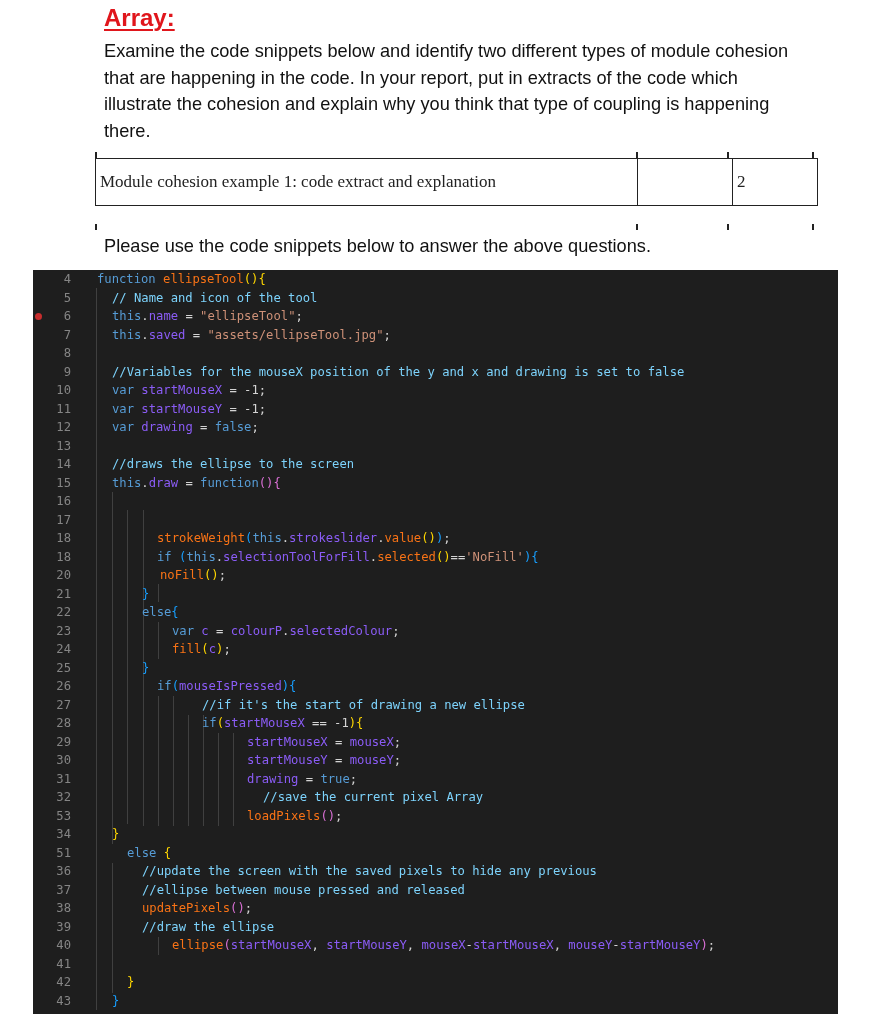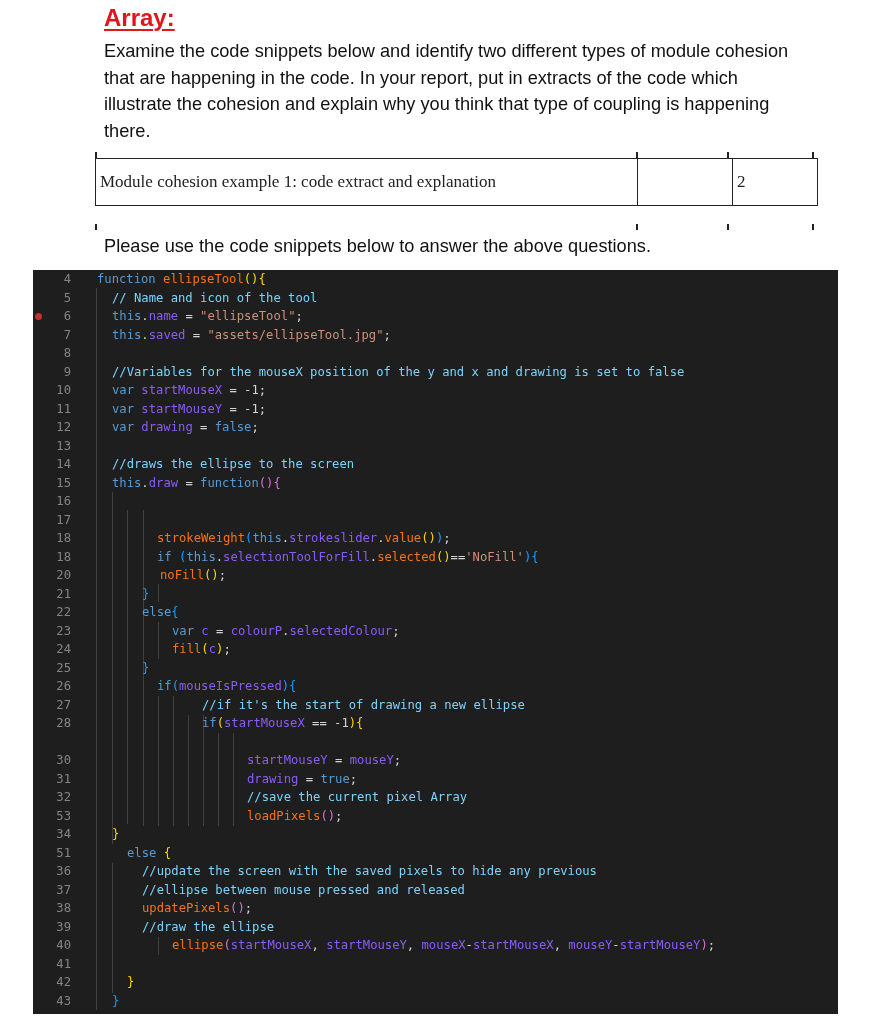--- a/index.html
+++ b/index.html
@@ -119,23 +119,24 @@
   <div class="line" style="top:277.5px"><span class="ln">18</span><span class="code" style="left:124px"><span class="kw">if</span> <span class="br3">(</span><span class="kw">this</span>.<span class="var">selectionToolForFill</span>.<span class="fn">selected</span><span class="br1">()</span>==<span class="str">'NoFill'</span><span class="br3">){</span></span></div>
   <div class="line" style="top:296px"><span class="ln">20</span><span class="code" style="left:127px"><span class="fn">noFill</span><span class="br1">()</span>;</span></div>
   <div class="line" style="top:314.5px"><span class="ln">21</span><span class="code br3" style="left:109px">}</span></div>
   <div class="line" style="top:333px"><span class="ln">22</span><span class="code" style="left:109px"><span class="kw">else</span><span class="br3">{</span></span></div>
   <div class="line" style="top:351.5px"><span class="ln">23</span><span class="code" style="left:139px"><span class="kw">var</span> <span class="var">c</span> = <span class="var">colourP</span>.<span class="var">selectedColour</span>;</span></div>
   <div class="line" style="top:370px"><span class="ln">24</span><span class="code" style="left:139px"><span class="fn">fill</span><span class="br1">(</span><span class="var">c</span><span class="br1">)</span>;</span></div>
   <div class="line" style="top:388.5px"><span class="ln">25</span><span class="code br3" style="left:109px">}</span></div>
   <div class="line" style="top:407px"><span class="ln">26</span><span class="code" style="left:124px"><span class="kw">if</span><span class="br3">(</span><span class="var">mouseIsPressed</span><span class="br3">){</span></span></div>
   <div class="line" style="top:425.5px"><span class="ln">27</span><span class="code cm" style="left:169px">//if it's the start of drawing a new ellipse</span></div>
   <div class="line" style="top:444px"><span class="ln">28</span><span class="code" style="left:169px"><span class="kw">if</span><span class="br1">(</span><span class="var">startMouseX</span> == -1<span class="br1">){</span></span></div>
+  <div class="line" style="top:462.5px"><span class="ln">29</span><span class="code" style="left:214px"><span class="var">startMouseX</span> = <span class="var">mouseX</span>;</span></div>
   <div class="line" style="top:481px"><span class="ln">30</span><span class="code" style="left:214px"><span class="var">startMouseY</span> = <span class="var">mouseY</span>;</span></div>
   <div class="line" style="top:499.5px"><span class="ln">31</span><span class="code" style="left:214px"><span class="var">drawing</span> = <span class="kw">true</span>;</span></div>
-  <div class="line" style="top:518px"><span class="ln">32</span><span class="code cm" style="left:214px">//save the current pixel Array</span></div>
+  <div class="line" style="top:518px"><span class="ln">32</span><span class="code cm" style="left:230px">//save the current pixel Array</span></div>
   <div class="line" style="top:536.5px"><span class="ln">53</span><span class="code" style="left:214px"><span class="fn">loadPixels</span><span class="br2">()</span>;</span></div>
   <div class="line" style="top:555px"><span class="ln">34</span><span class="code br1" style="left:79px">}</span></div>
   <div class="line" style="top:573.5px"><span class="ln">51</span><span class="code" style="left:94px"><span class="kw">else</span> <span class="br1">{</span></span></div>
   <div class="line" style="top:592px"><span class="ln">36</span><span class="code cm" style="left:109px">//update the screen with the saved pixels to hide any previous</span></div>
   <div class="line" style="top:610.5px"><span class="ln">37</span><span class="code cm" style="left:109px">//ellipse between mouse pressed and released</span></div>
   <div class="line" style="top:629px"><span class="ln">38</span><span class="code" style="left:109px"><span class="fn">updatePixels</span><span class="br2">()</span>;</span></div>
   <div class="line" style="top:647.5px"><span class="ln">39</span><span class="code cm" style="left:109px">//draw the ellipse</span></div>
   <div class="line" style="top:666px"><span class="ln">40</span><span class="code" style="left:139px"><span class="fn">ellipse</span><span class="br2">(</span><span class="var">startMouseX</span>, <span class="var">startMouseY</span>, <span class="var">mouseX</span>-<span class="var">startMouseX</span>, <span class="var">mouseY</span>-<span class="var">startMouseY</span><span class="br2">)</span>;</span></div>
   <div class="line" style="top:684.5px"><span class="ln">41</span></div>
   <div class="line" style="top:703px"><span class="ln">42</span><span class="code br1" style="left:94px">}</span></div>

